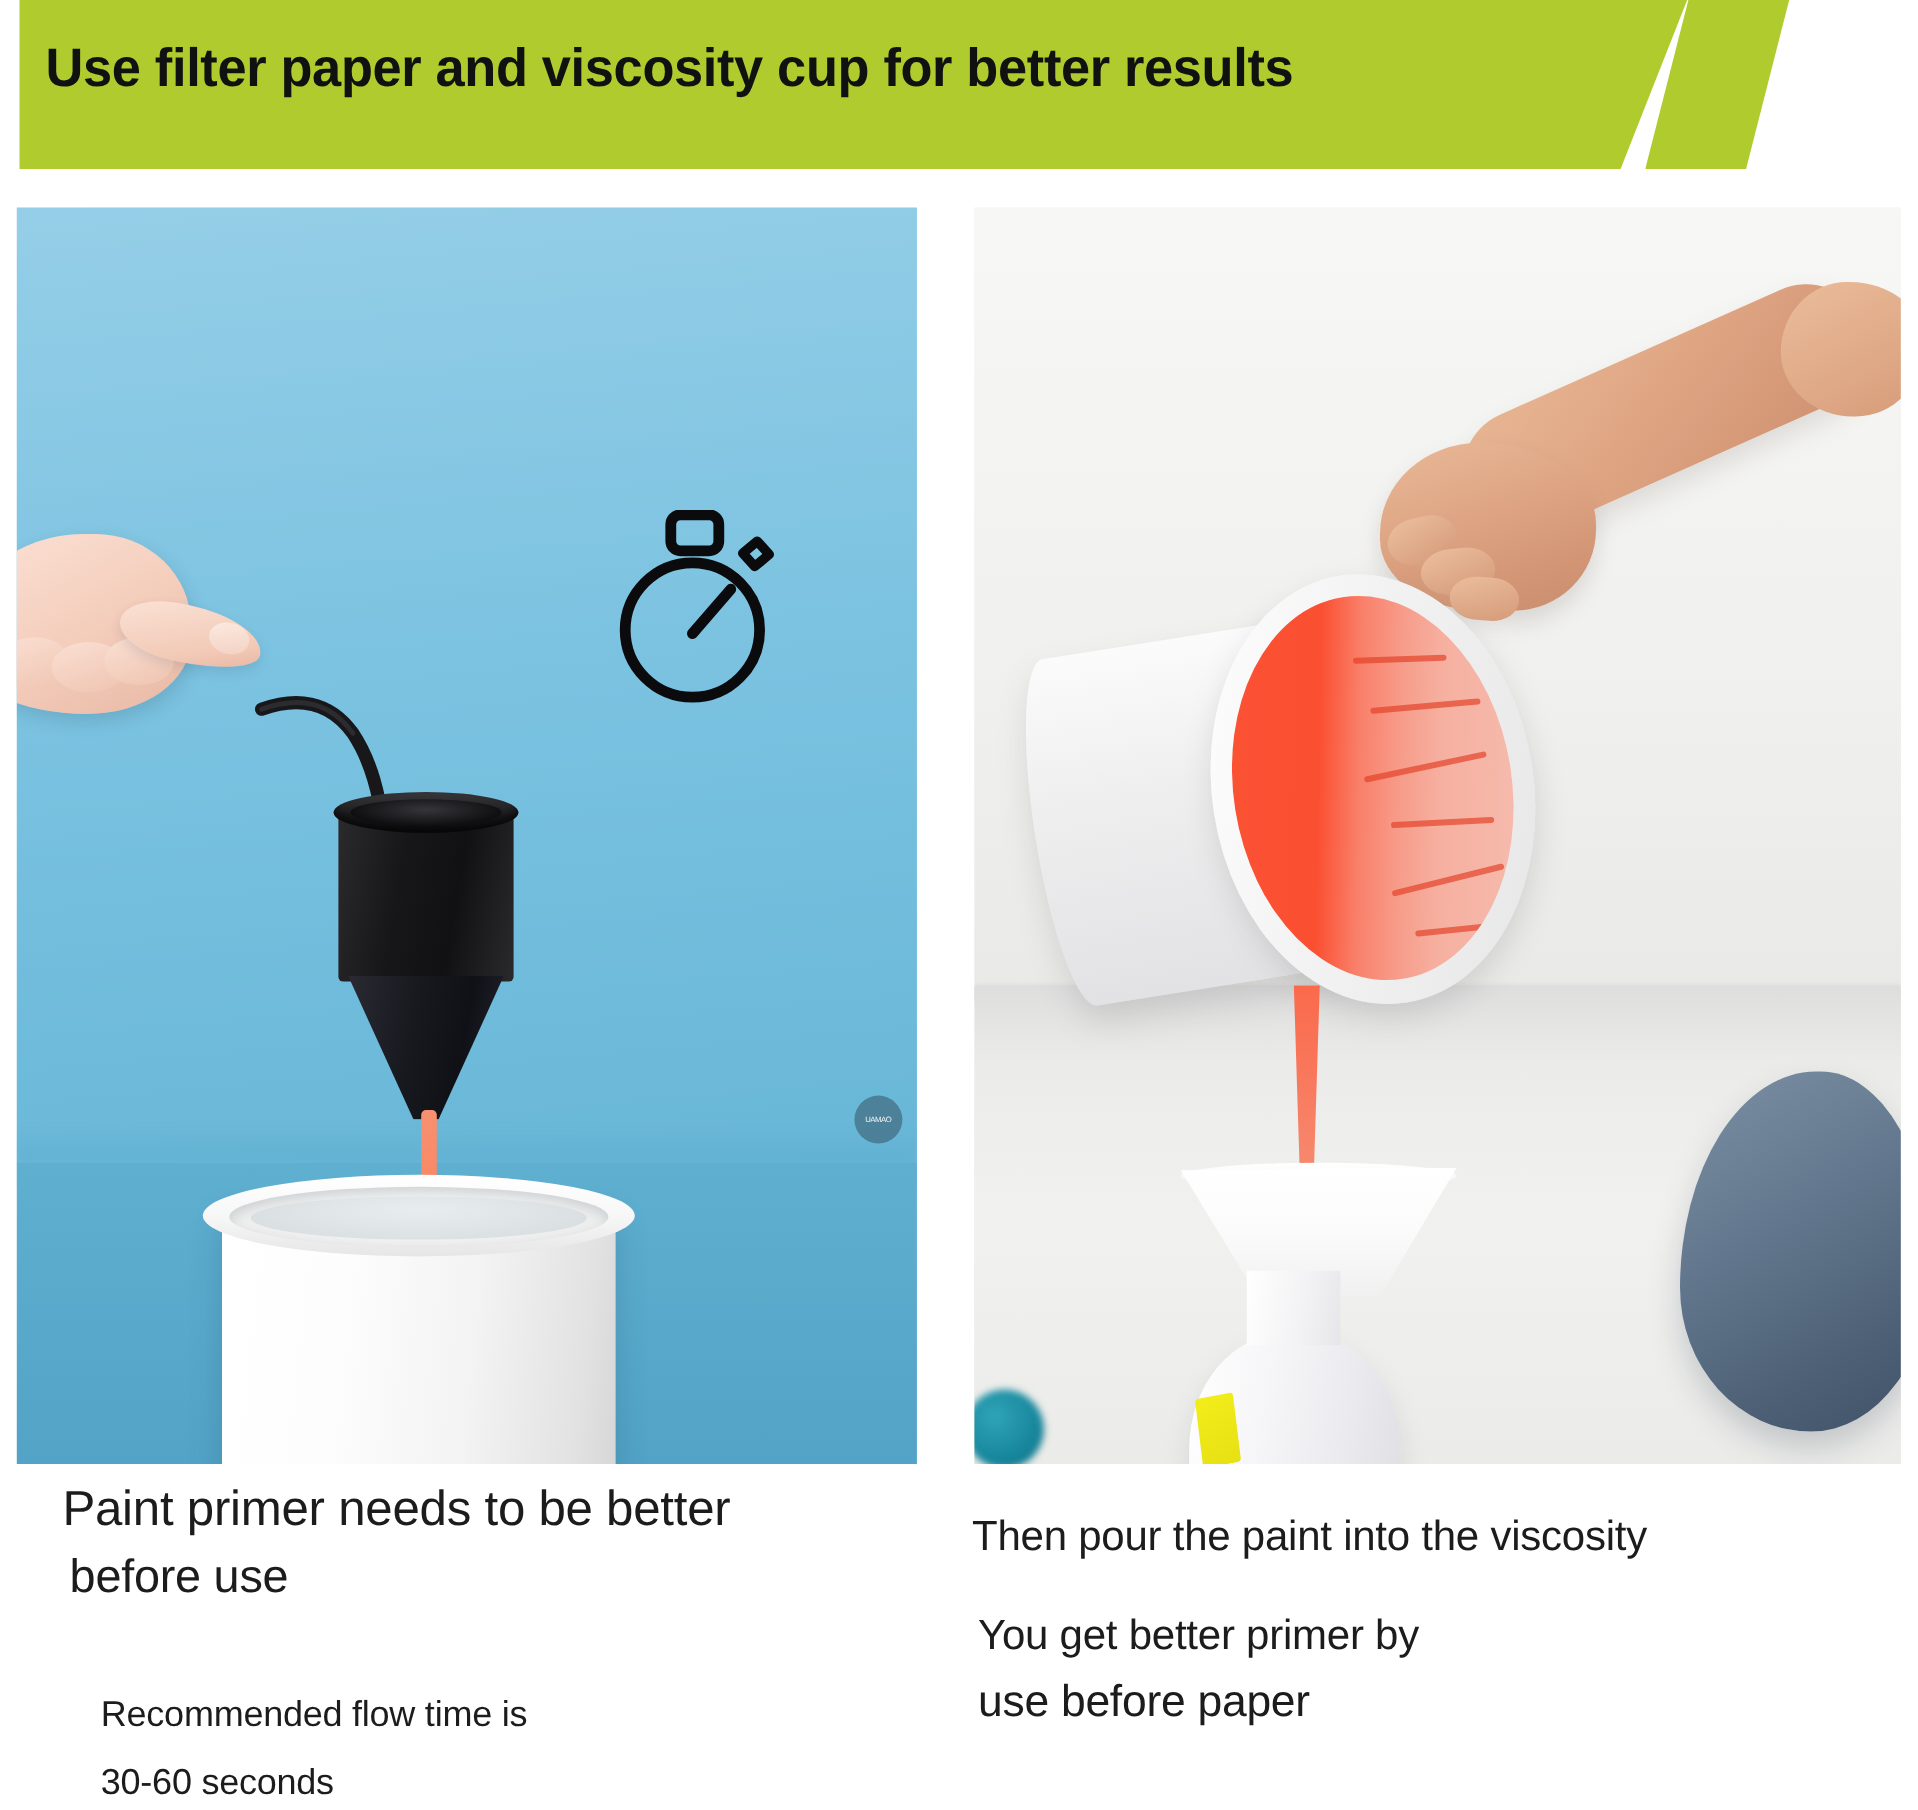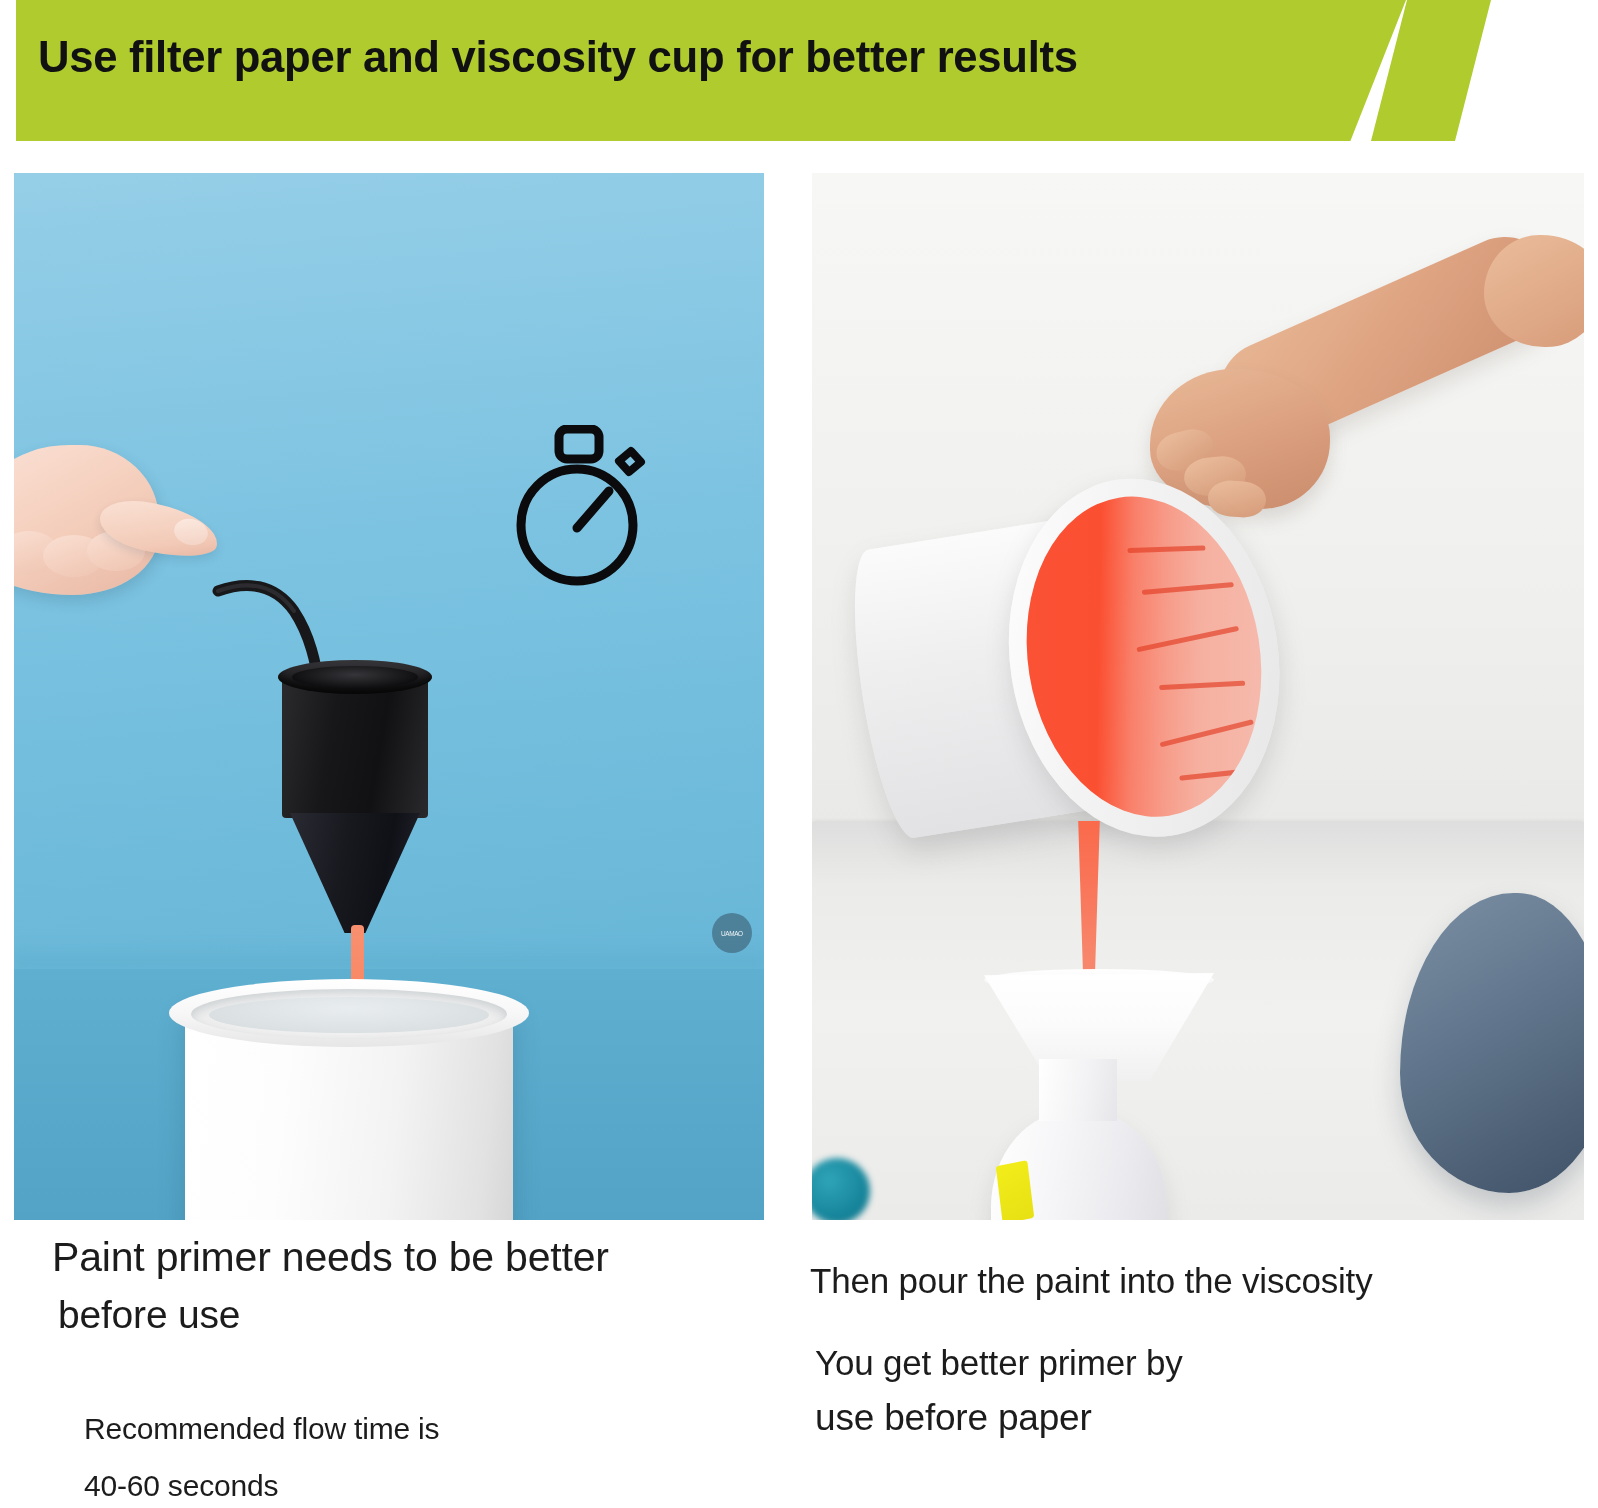--- a/index.html
+++ b/index.html
@@ -438,17 +438,17 @@
     <div class="bottle-label"></div>
   </div>
 
   <div class="teal-blob"></div>
   <div class="denim-knee"></div>
 </div>
 
 <div class="caption cap-left-1">Paint primer needs to be better</div>
 <div class="caption cap-left-2">before use</div>
 <div class="caption cap-left-3">Recommended flow time is</div>
-<div class="caption cap-left-3" style="top:1465px;font-size:30px;left:52px">40-60 seconds</div>
+<div class="caption cap-left-3" style="top:1465px;font-size:30px;left:52px">30-60 seconds</div>
 
 <div class="caption cap-right-1">Then pour the paint into the viscosity</div>
 <div class="caption cap-right-2">You get better primer by</div>
 <div class="caption cap-right-3">use before paper</div>
 
 </body></html>

